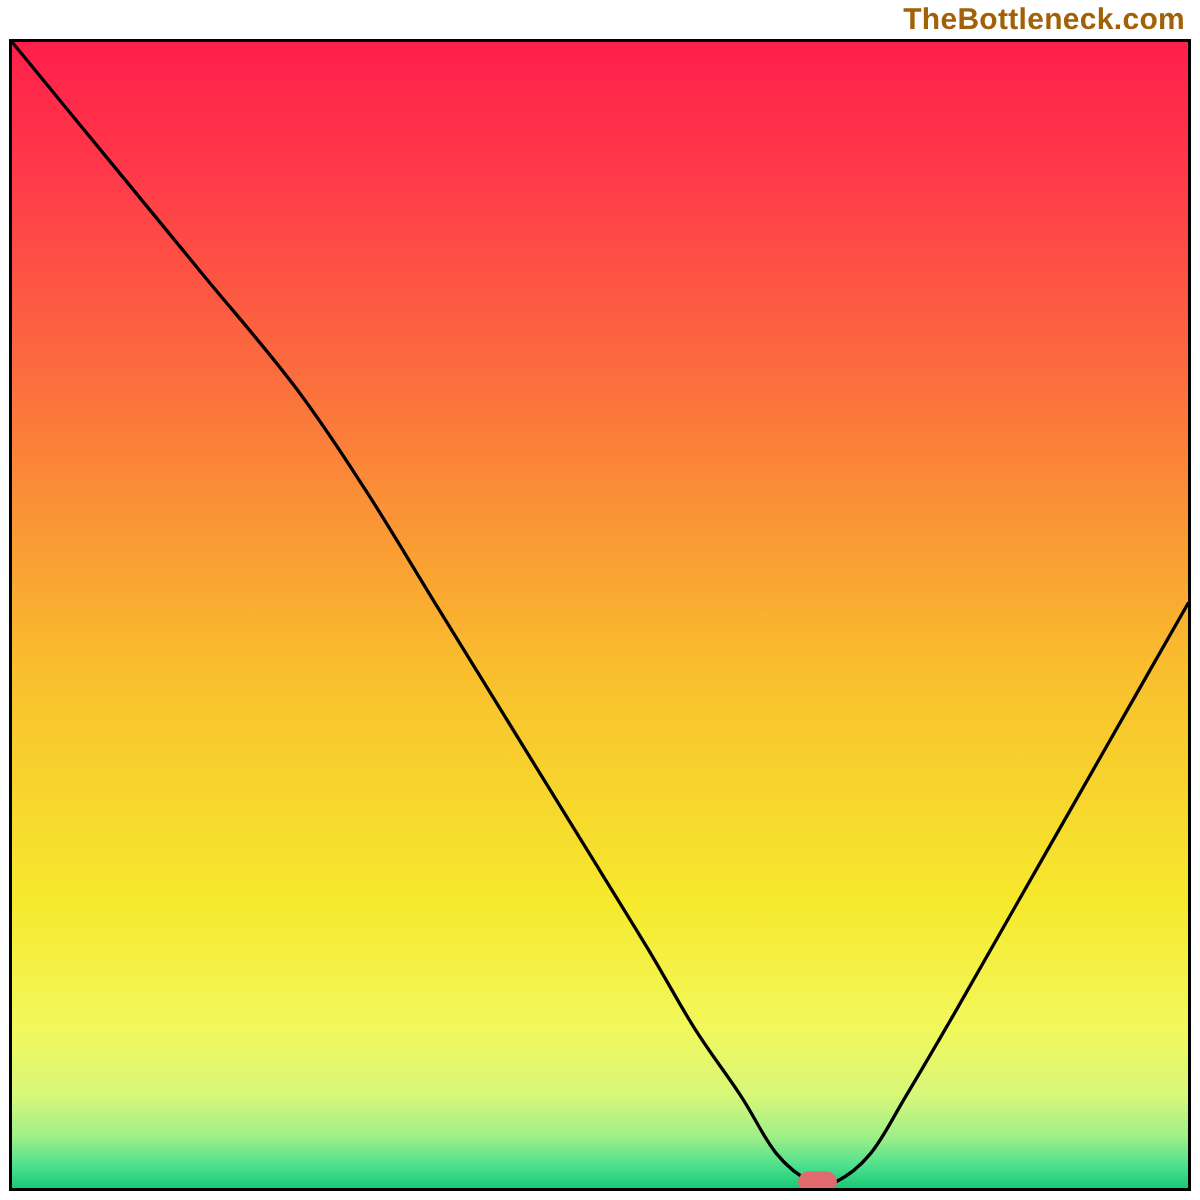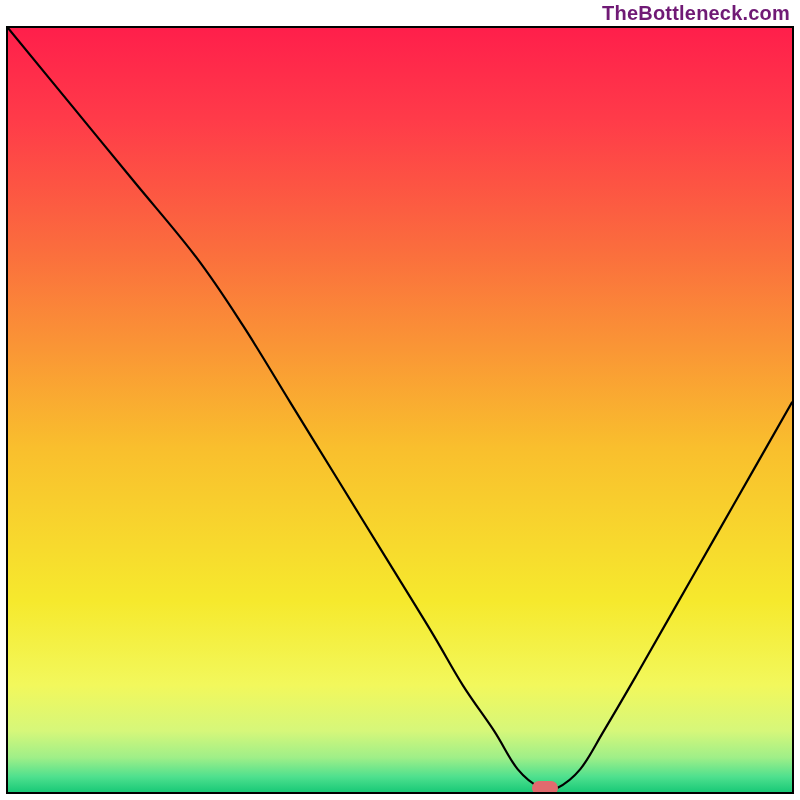--- a/index.html
+++ b/index.html
@@ -20,21 +20,21 @@
     box-sizing: border-box;
     overflow: hidden;
   }
   .watermark {
     position: absolute;
     top: 2px;
     right: 10px;
     font-family: Arial, Helvetica, sans-serif;
     font-size: 20px;
     font-weight: 600;
-    color: #701a75;
+    color: #a16207;
     letter-spacing: 0.2px;
   }
   .bg-svg, .curve-svg {
     position: absolute;
     left: 0;
     top: 0;
     width: 100%;
     height: 100%;
   }
   .marker {

